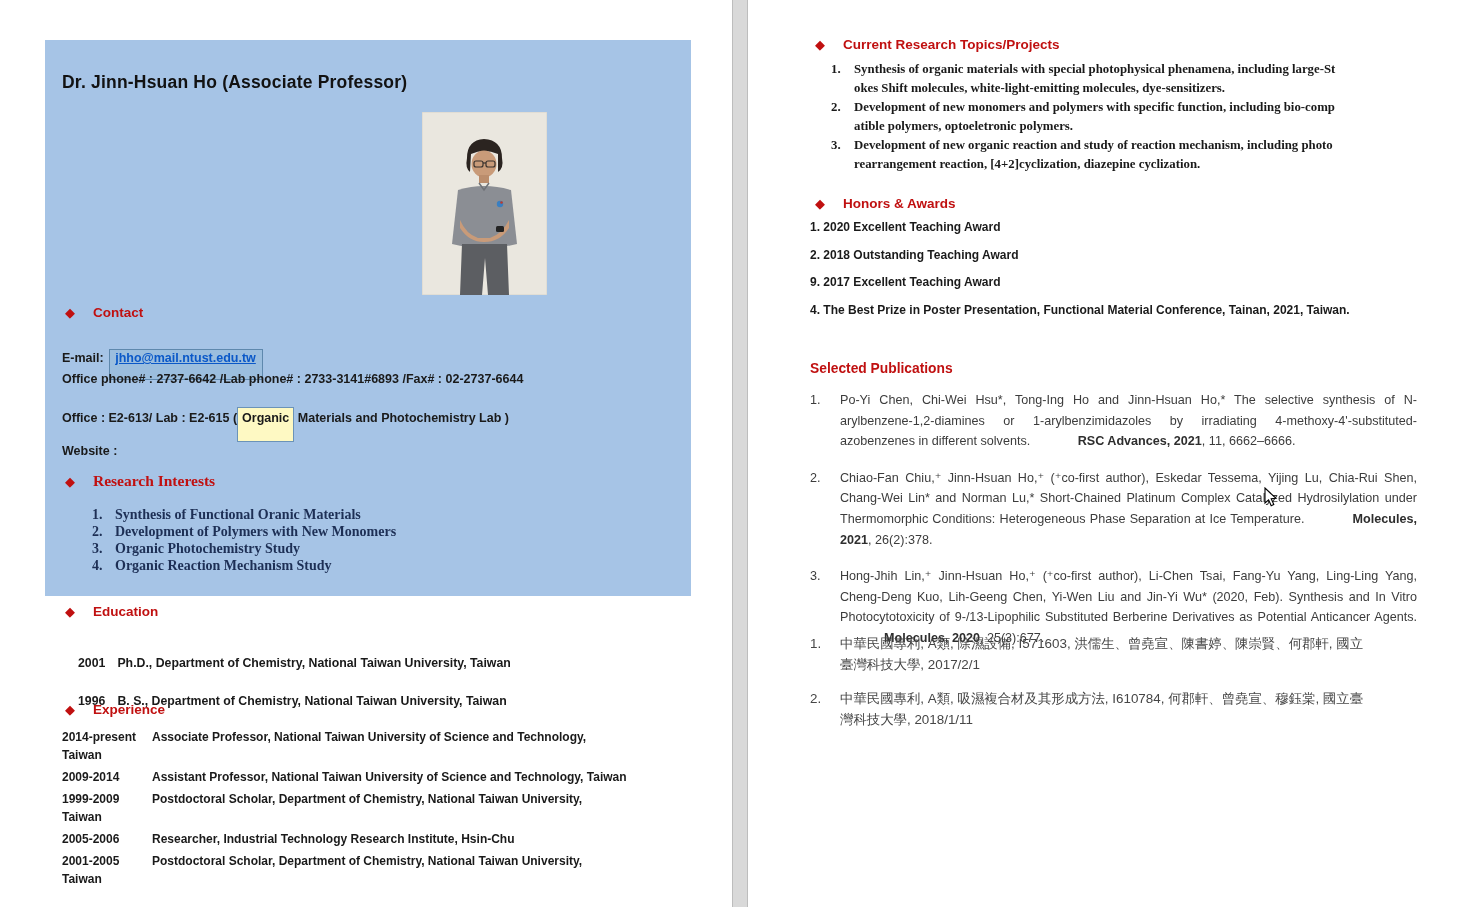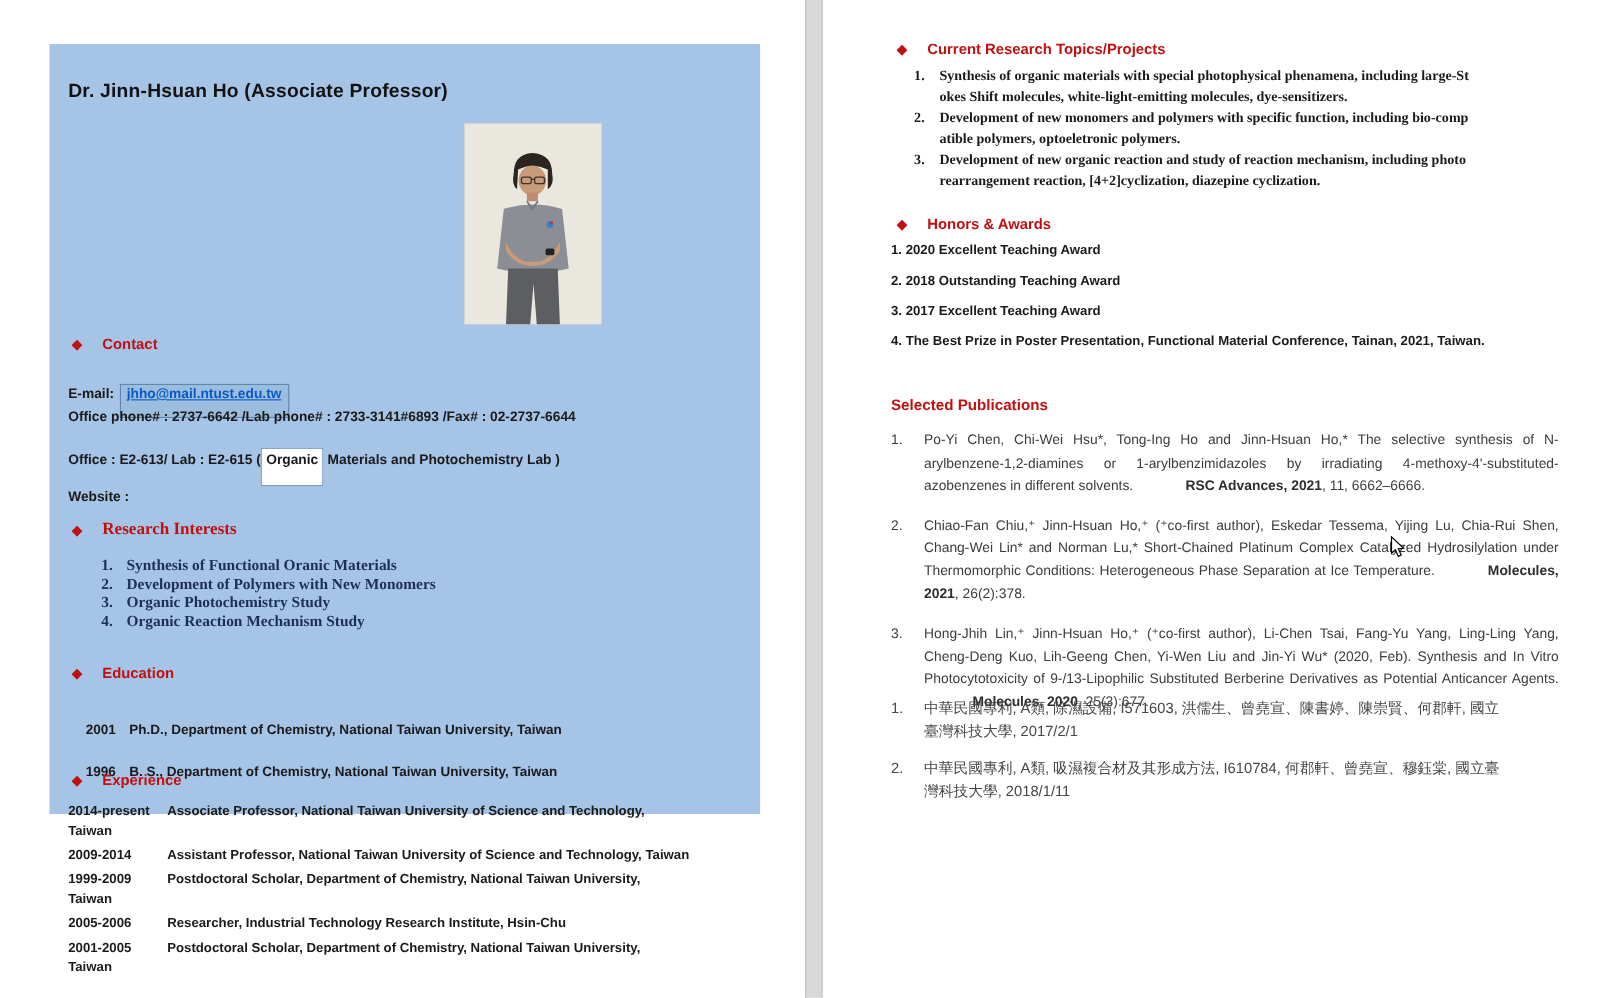--- a/index.html
+++ b/index.html
@@ -8,37 +8,37 @@
     font-family:"Liberation Sans","DejaVu Sans",sans-serif;
     overflow:hidden;color:#1a1a1a;
   }
   .page{position:absolute;top:0;height:907px;background:#fff;}
   .page-left{left:0;width:732px;}
   .page-right{left:748px;width:727px;}
   .divider{position:absolute;left:732px;top:0;width:16px;height:907px;
     background:#d9d9d9;border-left:1px solid #bdbdbd;border-right:1px solid #bdbdbd;box-sizing:border-box;}
 
   
-  .blue-box{position:absolute;left:45px;top:40px;width:646px;height:700px;background:#a6c4e6;}
+  .blue-box{position:absolute;left:45px;top:40px;width:646px;height:556px;background:#a6c4e6;}
   .profile-title{position:absolute;left:17px;top:32px;margin:0;
     font-size:17.5px;font-weight:bold;color:#121212;letter-spacing:0.2px;}
   .photo{position:absolute;left:377px;top:72px;width:125px;height:183px;}
 
   .sec-head{position:absolute;display:flex;align-items:center;gap:18px;}
   .diamond{color:#c01010;font-size:13px;line-height:13px;}
   .sec-label{color:#c01010;font-weight:bold;font-size:13.5px;}
   .sec-label.serif{font-family:"Liberation Serif","DejaVu Serif",serif;font-size:15.5px;}
 
   .c-line{position:absolute;left:17px;margin:0;font-size:12.5px;line-height:15px;white-space:nowrap;}
   .c-line .lbl{font-weight:bold;}
   .bold-line{font-weight:bold;}
   .email-box{display:inline-block;padding:1px 6px 13px 5px;background:#9bbede;
     border:1px solid #5e88ad;margin-left:2px;}
   .email-link{color:#0a58c8;font-weight:bold;text-decoration:underline;font-size:12.5px;}
-  .hl{display:inline-block;padding:3px 4px 15px 4px;background:#ffffff;border:1px solid #6b93b8;}
+  .hl{display:inline-block;padding:3px 4px 15px 4px;background:#fef9c3;border:1px solid #6b93b8;}
 
   .ri-list{position:absolute;left:47px;top:466px;}
   .ri-item{display:flex;font-family:"Liberation Serif","DejaVu Serif",serif;
     font-weight:bold;color:#1d2f55;font-size:14px;line-height:17px;}
   .ri-num{width:23px;flex:none;}
 
   .edu-rows{position:absolute;left:62px;top:636px;}
   .edu-row{margin:16px;font-size:12.3px;font-weight:bold;line-height:22px;white-space:nowrap;}
   .edu-year{display:inline-block;width:36px;}
 
@@ -222,21 +222,21 @@
   </div>
 
   <div class="sec-head" style="left:67px;top:196px;">
     <span class="diamond">◆</span>
     <span class="sec-label">Honors &amp; Awards</span>
   </div>
 
   <div class="honors-list">
     <p class="honor-item">1. 2020 Excellent Teaching Award</p>
     <p class="honor-item">2. 2018 Outstanding Teaching Award</p>
-    <p class="honor-item">3. 2017 Excellent Teaching Award</p>
+    <p class="honor-item">9. 2017 Excellent Teaching Award</p>
     <p class="honor-item">4. The Best Prize in Poster Presentation, Functional Material Conference, Tainan, 2021, Taiwan.</p>
   </div>
 
   <h2 class="pub-heading">Selected Publications</h2>
 
   <div class="pubs">
     <div class="pub-item">
       <span class="p-num">1.</span>
       <span class="p-text"><span>Po-Yi Chen, Chi-Wei Hsu*, Tong-Ing Ho and Jinn-Hsuan Ho,* The selective synthesis of N-arylbenzene-1,2-diamines or 1-arylbenzimidazoles by irradiating 4-methoxy-4'-substituted-azobenzenes in different solvents. </span><b>RSC Advances, 2021</b><span>, 11, 6662–6666.</span></span>
     </div>

